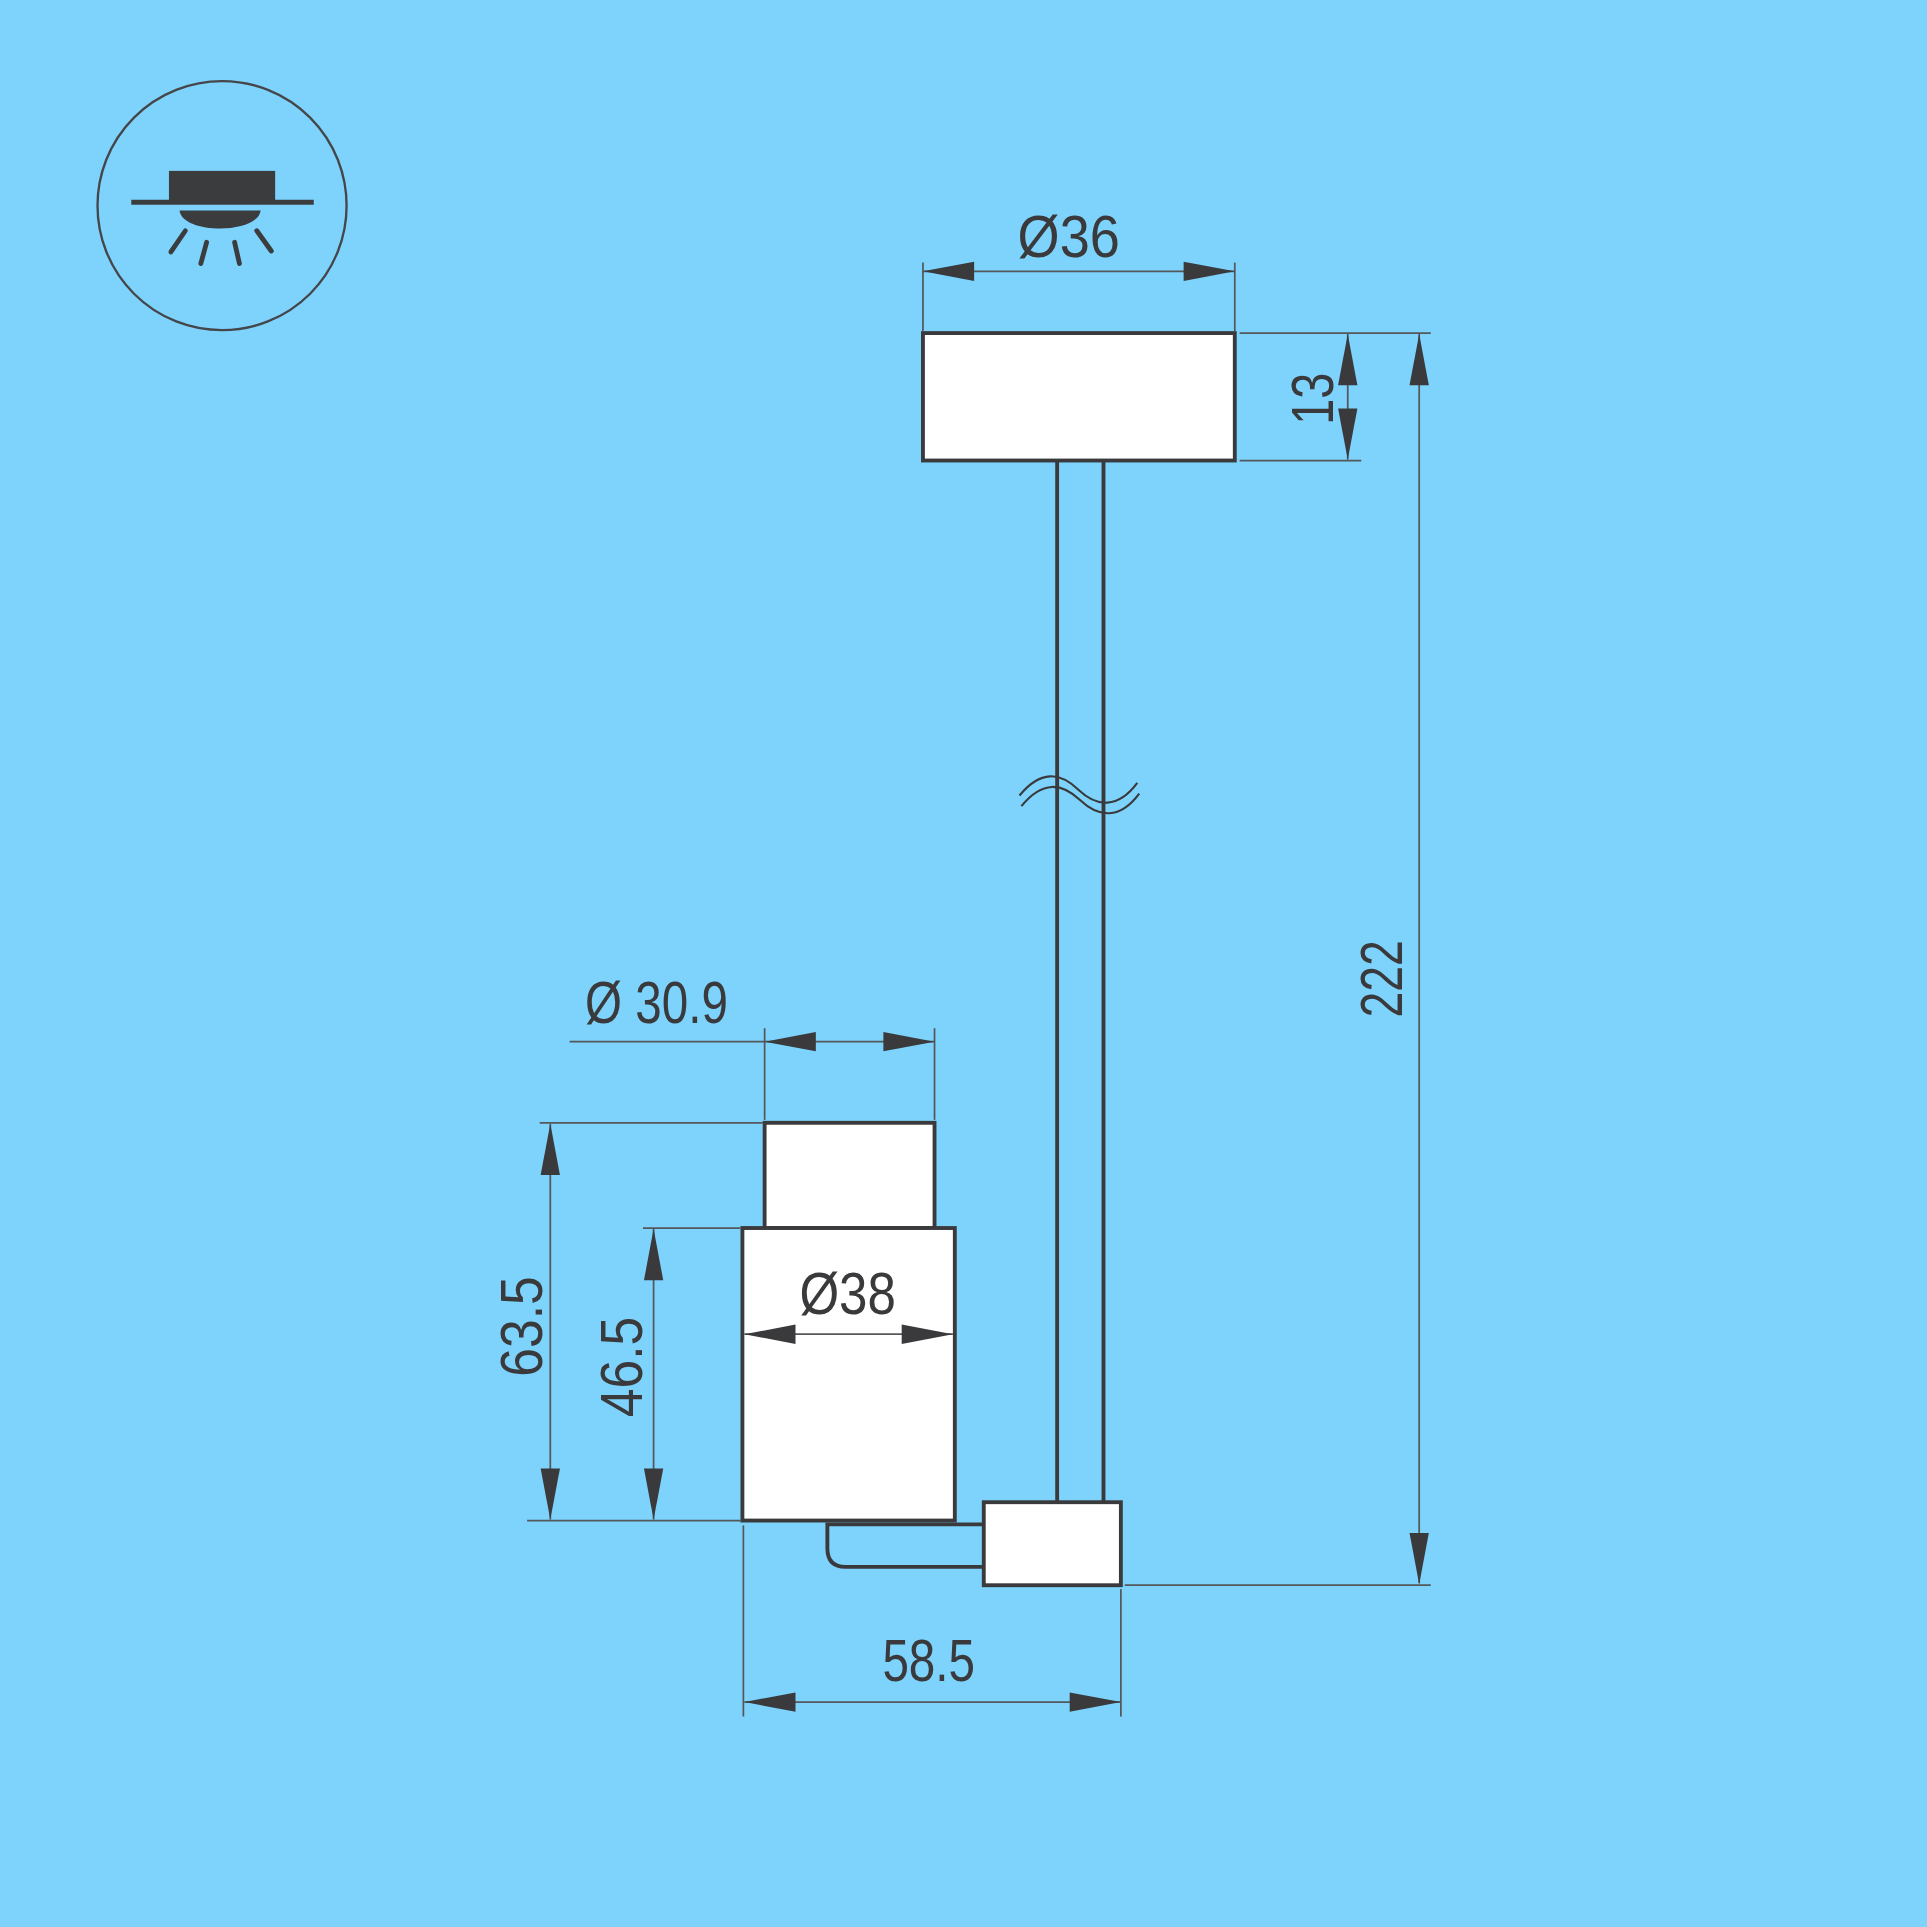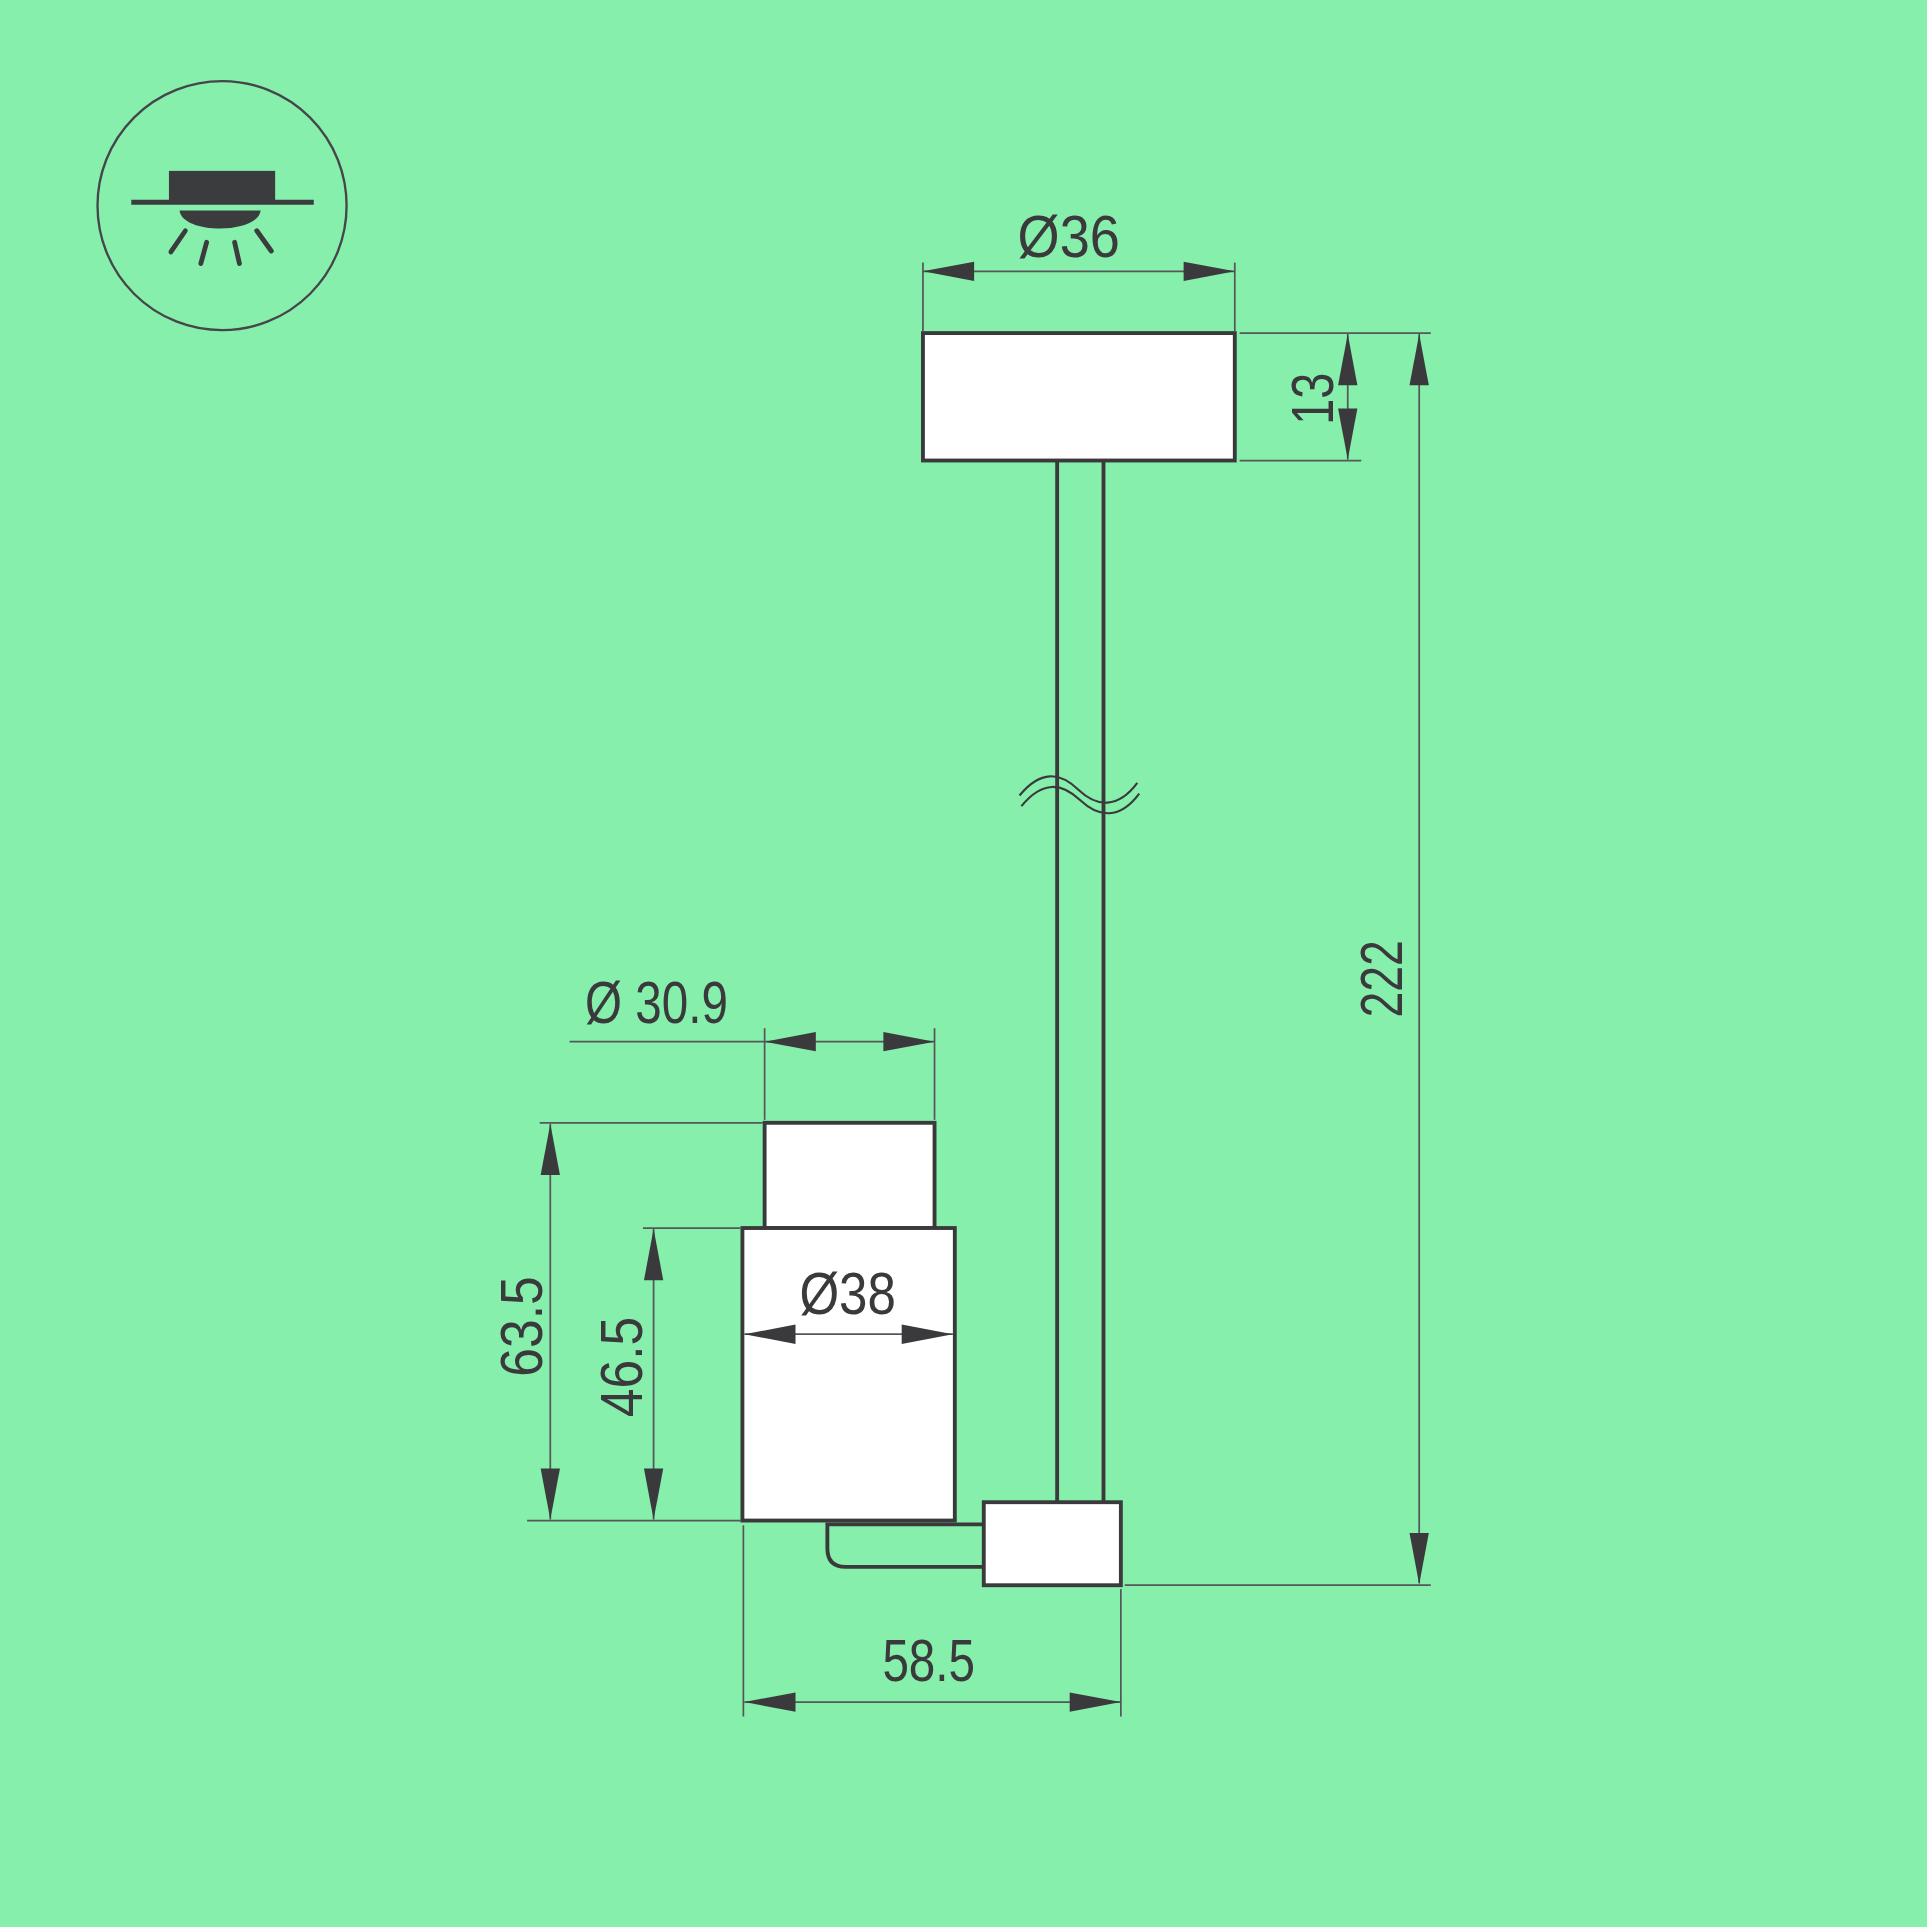--- a/index.html
+++ b/index.html
@@ -4,21 +4,21 @@
 <style>
   html, body {
     margin: 0;
     padding: 0;
     background: #ffffff;
   }
   .stage {
     width: 1927px;
     height: 1927px;
     position: relative;
-    background: #86efac;
+    background: #7dd3fc;
   }
   svg { display: block; }
   .obj {
     fill: none;
     stroke: #3a3a3c;
     stroke-width: 4;
   }
   .obj-fill {
     fill: #ffffff;
     stroke: #3a3a3c;

